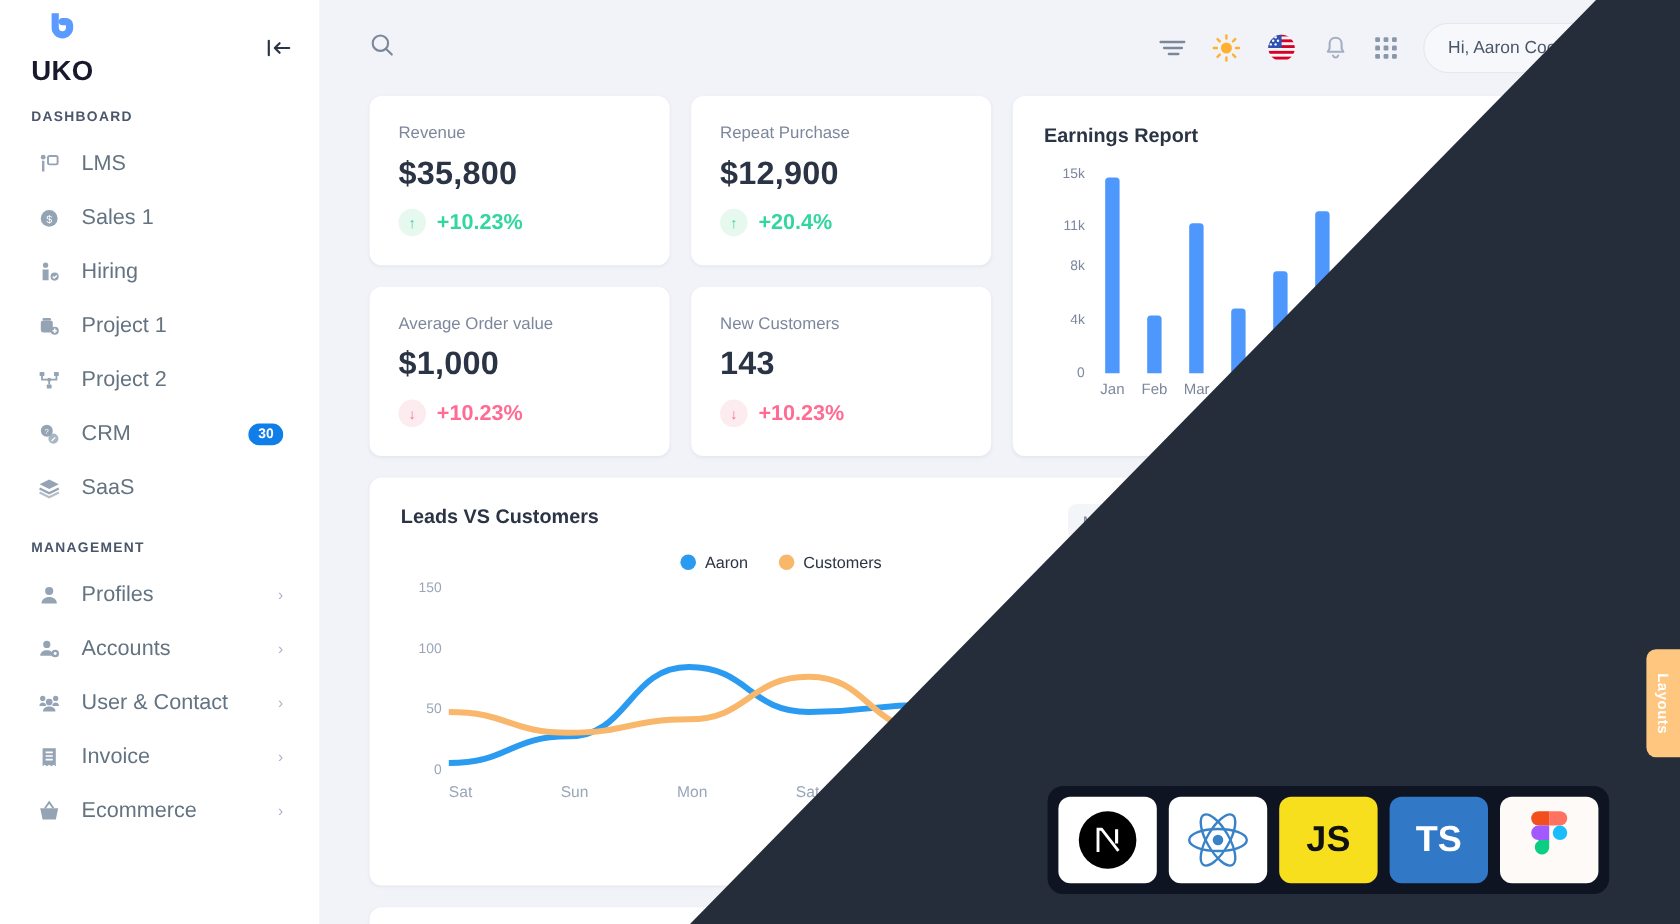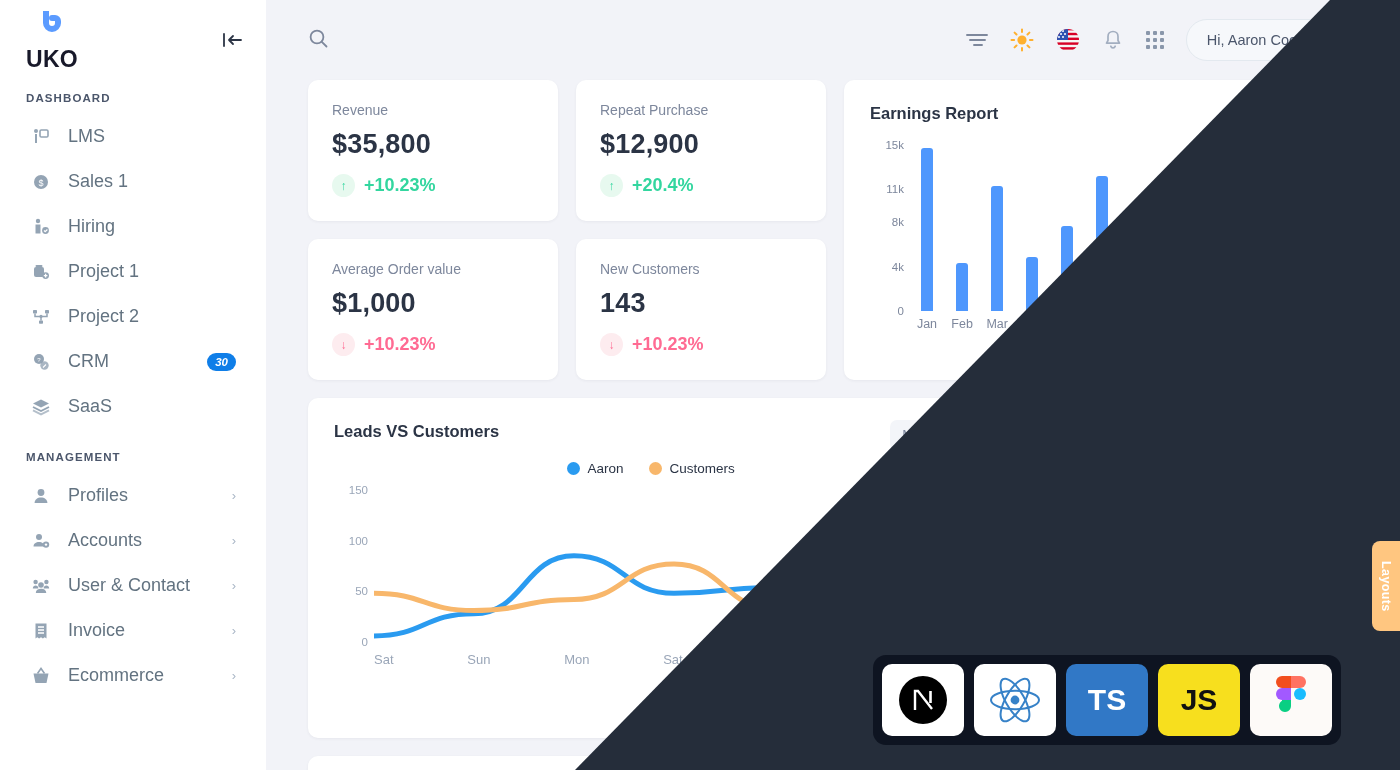--- a/index.html
+++ b/index.html
@@ -35,21 +35,21 @@
     height: 45px; margin: 0 16px; padding: 0 14px;
     border-radius: 9px; cursor: pointer; position: relative;
   }
   .nav-item .label { font-size: 18px; color: #637381; flex: 1; }
   .nav-item.active { background: #eef4fd; }
   .nav-item.active .label { color: #4e97fd; }
   .nav-icon { width: 22px; height: 22px; display:flex; align-items:center; justify-content:center; flex: 0 0 22px; color:#94a4b4; }
   .nav-item.active .nav-icon { color: #4e97fd; }
   .badge {
     background: #0f7ee8; color: #fff; font-size: 11.5px; font-weight: 700;
-    border-radius: 10px; padding: 2px 8px; line-height: 14px; font-style: italic;
+    border-radius: 10px; padding: 2px 8px; line-height: 14px;
   }
   .chev { color: #a9b6c6; font-size: 13px; }
 
   
   .topbar {
     position: absolute; left: 266px; top: 0; width: 1134px; height: 80px;
     display: flex; align-items: center; padding: 0 34px 0 42px; z-index: 4;
   }
   .search-icon-btn { color: #7d879c; cursor: pointer; }
   .topbar-right { margin-left: auto; display: flex; align-items: center; gap: 22px; }
@@ -632,22 +632,22 @@
     <div class="logo-tile t-react">
       <svg width="56" height="52" viewBox="0 0 56 52">
           <g stroke="#3782c8" stroke-width="2" fill="none">
             <ellipse cx="28" cy="26" rx="24" ry="9.2"></ellipse>
             <ellipse cx="28" cy="26" rx="24" ry="9.2" transform="rotate(60 28 26)"></ellipse>
             <ellipse cx="28" cy="26" rx="24" ry="9.2" transform="rotate(120 28 26)"></ellipse>
           </g>
           <circle cx="28" cy="26" r="4.4" fill="#3782c8"></circle>
         </svg>
     </div>
+    <div class="logo-tile t-js">JS</div>
     <div class="logo-tile t-ts">TS</div>
-    <div class="logo-tile t-js">JS</div>
     <div class="logo-tile t-figma">
       <svg width="36" height="52" viewBox="0 0 36 52">
           <path d="M9 2h9v12H9a6 6 0 010-12z" fill="#f24e1e"></path>
           <path d="M18 2h9a6 6 0 010 12h-9z" fill="#ff7262"></path>
           <path d="M9 14h9v12H9a6 6 0 010-12z" fill="#a259ff"></path>
           <circle cx="27" cy="20" r="6" fill="#1abcfe"></circle>
           <path d="M9 26h9v6a6 6 0 11-9-5.2z" fill="#0acf83"></path>
         </svg>
     </div>
   </div>

